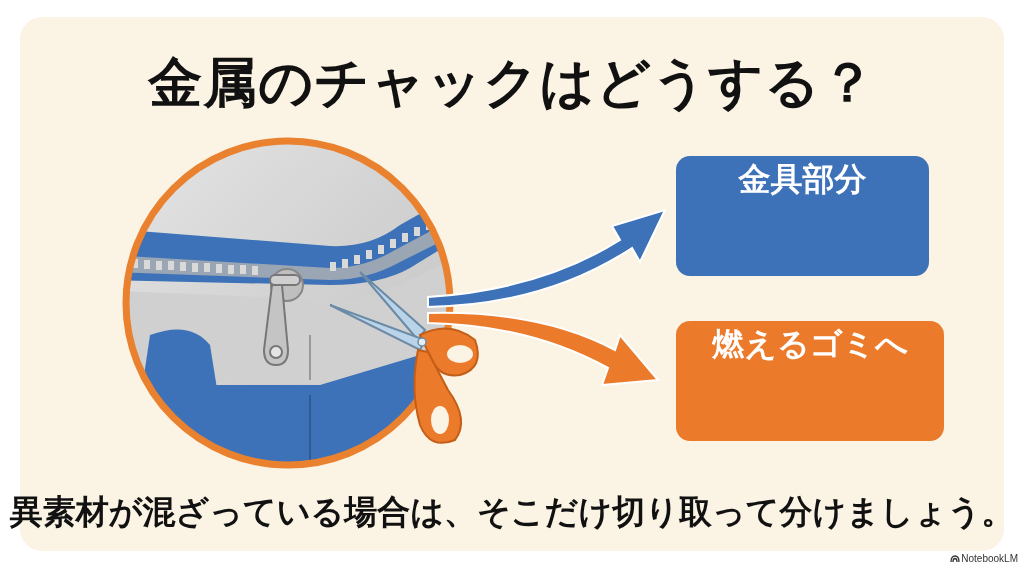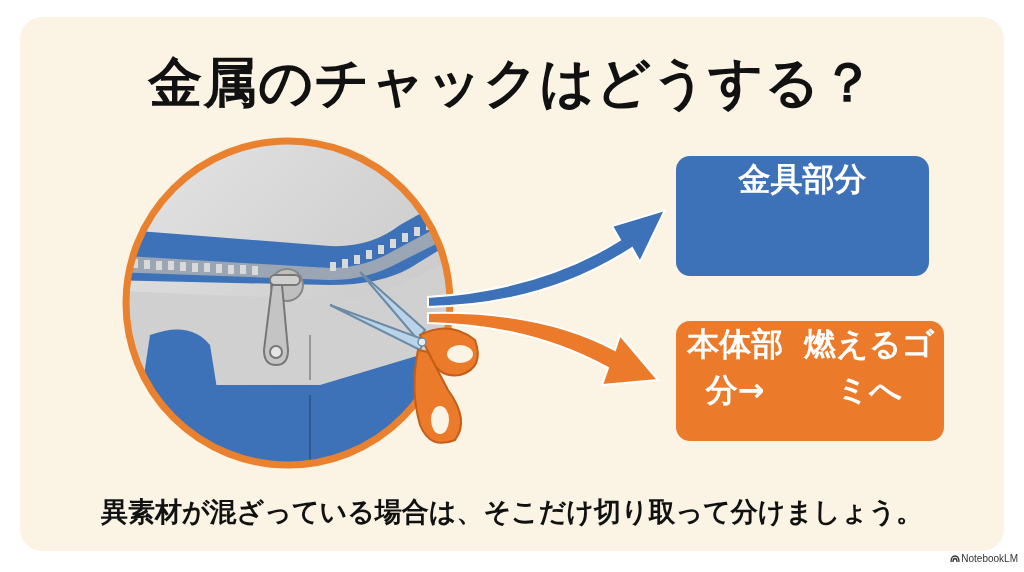--- a/index.html
+++ b/index.html
@@ -3,21 +3,21 @@
 <meta charset="utf-8">
 <style>
   html,body{margin:0;padding:0;}
   body{width:1024px;height:572px;background:#ffffff;position:relative;overflow:hidden;font-family:"DejaVu Sans","Liberation Sans",sans-serif;}
   .card{position:absolute;left:20px;top:17px;width:984px;height:534px;background:#fbf3e4;border-radius:22px;}
   .title{position:absolute;left:0;top:48px;width:1024px;text-align:center;font-size:54px;font-weight:bold;color:#111;letter-spacing:1px;line-height:70px;}
   .illus{position:absolute;left:0;top:0;width:1024px;height:572px;}
   .box{position:absolute;border-radius:14px;color:#fff;font-weight:bold;font-size:32px;line-height:46px;text-align:center;display:flex;flex-direction:row;justify-content:center;}
   .box.blue{left:676px;top:156px;width:253px;height:120px;background:#3d72b8;}
   .box.orange{left:676px;top:321px;width:268px;height:120px;background:#ec7a2b;}
-  .caption{position:absolute;left:0;top:492px;width:1024px;text-align:center;font-size:27px;font-weight:bold;color:#111;line-height:40px;}
+  .caption{position:absolute;left:0;top:492px;width:1024px;text-align:center;font-size:33px;font-weight:bold;color:#111;line-height:40px;}
   .brand{position:absolute;right:6px;top:553px;font-size:10px;color:#333;display:flex;align-items:center;gap:1px;font-family:"Liberation Sans",sans-serif;}
 </style>
 </head>
 <body>
 
 <div class="card"></div>
 
 <div class="title">金属のチャックはどうする？</div>
 
 <svg class="illus" viewBox="0 0 1024 572">
@@ -87,21 +87,20 @@
     <ellipse cx="440" cy="420" rx="9" ry="14" fill="#fbf3e4"></ellipse>
     <circle cx="422" cy="342" r="4" fill="#e6eef5" stroke="#6b8aa5" stroke-width="1.5"></circle>
   </g>
 </svg>
 
 <div class="box blue">
   <span>金具部分</span>
 </div>
 
 <div class="box orange">
-  <span>本体部分→</span>
   <span>燃えるゴミへ</span>
 </div>
 
 <div class="caption">異素材が混ざっている場合は、そこだけ切り取って分けましょう。</div>
 
 <div class="brand">
   <svg width="10" height="9" viewBox="0 0 10 9">
     <path d="M1 8 Q1 2 5 2 Q9 2 9 8" fill="none" stroke="#333" stroke-width="1.3"></path>
     <path d="M3 8 Q3 4.5 5 4.5 Q7 4.5 7 8" fill="none" stroke="#333" stroke-width="1.3"></path>
   </svg>

